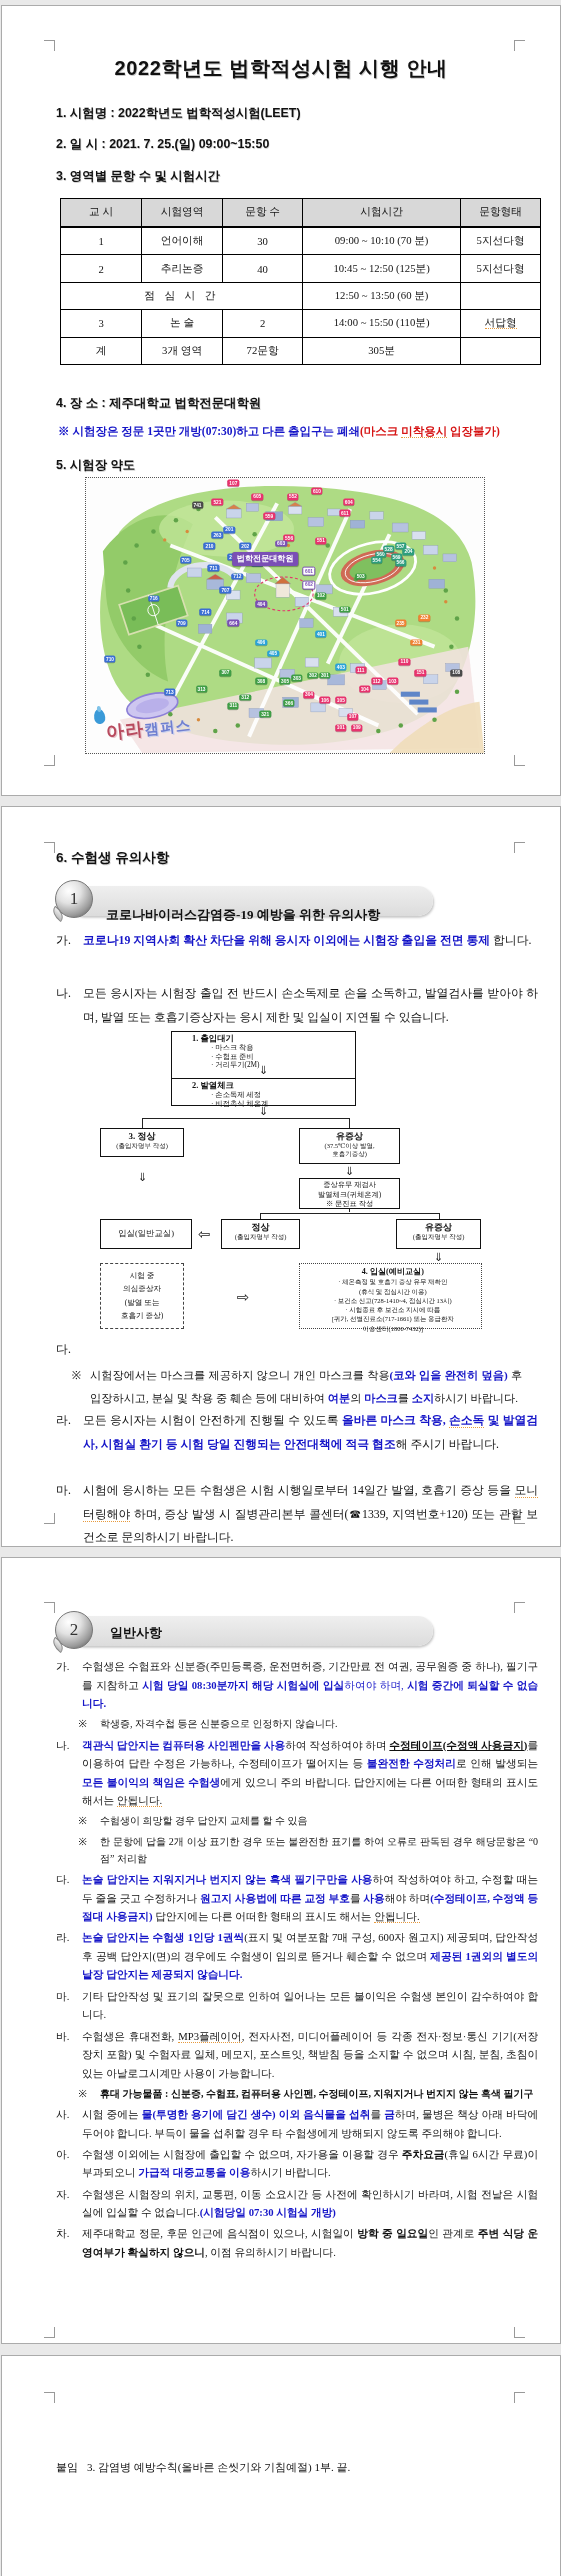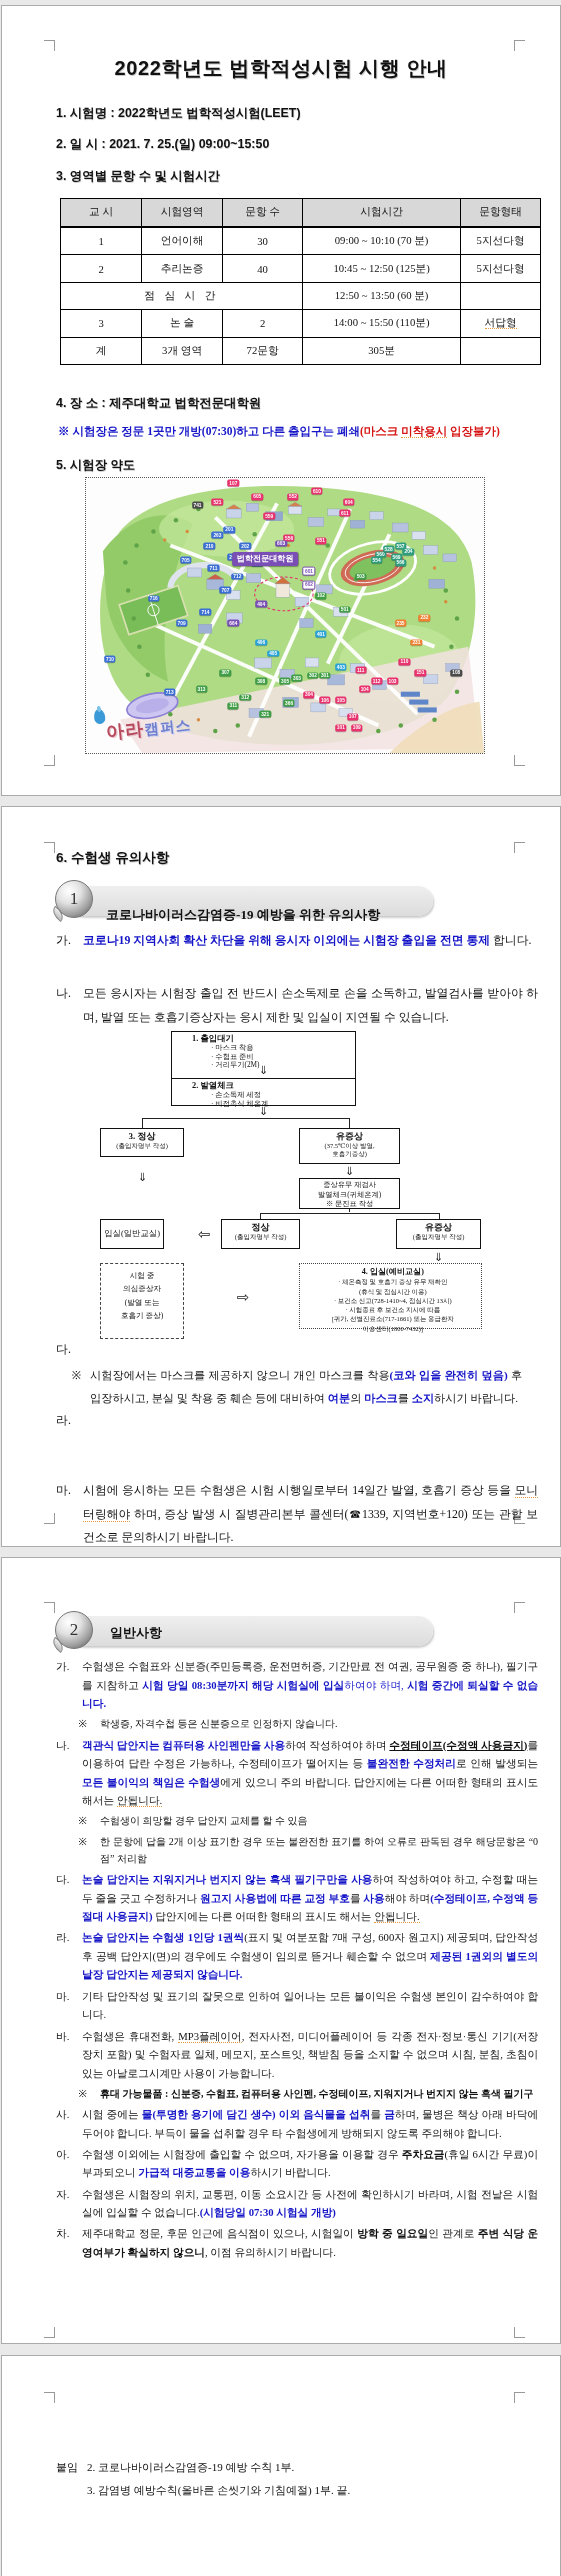--- a/index.html
+++ b/index.html
@@ -443,33 +443,33 @@
     <div class="fbox fbox-c" style="left:297px;top:371px;width:101px;height:31px;padding-top:1.1px;">
       <div class="fm">증상유무 재검사</div>
       <div class="fm">발열체크(귀체온계)</div>
       <div class="fm">※ 문진표 작성</div>
     </div>
     <div class="ln" style="left:347px;top:402px;width:1.1px;height:3.4px;"></div>
     <div class="ln" style="left:258px;top:406px;width:180px;height:1.1px;"></div>
     <div class="ln" style="left:258px;top:406px;width:1.1px;height:6.7px;"></div>
     <div class="ln" style="left:437px;top:406px;width:1.1px;height:6.7px;"></div>
 
-    <div class="fbox fbox-c" style="left:98px;top:412px;width:64px;height:30px;line-height:28px;font-size:8.4px;">입실(일반교실)</div>
+    <div class="fbox fbox-c" style="left:98px;top:412px;width:92px;height:30px;line-height:28px;font-size:8.4px;">입실(일반교실)</div>
     <div class="arrow" style="left:189px;top:418px;width:26px;font-size:14.6px;">⇦</div>
     <div class="fbox fbox-c" style="left:219px;top:412px;width:79px;height:30px;">
       <div class="ft2">정상</div>
       <div class="fs">(출입자명부 작성)</div>
     </div>
     <div class="fbox fbox-c" style="left:394px;top:412px;width:85px;height:30px;">
       <div class="ft2">유증상</div>
       <div class="fs">(출입자명부 작성)</div>
     </div>
     <div class="arrow" style="left:428px;top:444px;width:17px;font-size:11.2px;">⇓</div>
 
-    <div class="fbox fdash" id="suspect-box" style="left:98px;top:456px;width:84px;height:76px;">
+    <div class="fbox fdash" id="suspect-box" style="left:98px;top:456px;width:84px;height:66px;">
       <div>시험 중</div>
       <div>의심증상자</div>
       <div>(발열 또는</div>
       <div>호흡기 증상)</div>
     </div>
     <div class="arrow" style="left:228px;top:481px;width:26px;font-size:14.6px;">⇨</div>
     <div class="fbox fdot" id="enter4-box" style="left:297px;top:456px;width:183px;height:66px;">
       <div class="ft">4. 입실(예비교실)</div>
       <div class="fl">· 체온측정 및 호흡기 증상 유무 재확인</div>
       <div class="fl">  (휴식 및 점심시간 이용)</div>
@@ -481,20 +481,21 @@
 
     <div class="para2" style="top:531px;">
       <span class="lbl">다.</span>
     </div>
     <div class="note2" style="top:557px;">
       <span class="lbl">※</span>
       <span class="rich"><span class="sg-k">시험장에서는 마스크를 제공하지 않으니 개인 마스크를 착용</span><span class="sg-bb">(코와 입을 완전히 덮음)</span><span class="sg-k"> 후 입장하시고, 분실 및 착용 중 훼손 등에 대비하여 </span><span class="sg-bb">여분</span><span class="sg-k">의 </span><span class="sg-bb">마스크</span><span class="sg-k">를 </span><span class="sg-bb">소지</span><span class="sg-k">하시기 바랍니다.</span></span>
     </div>
     <div class="para2" style="top:602px;">
       <span class="lbl">라.</span>
+      <span class="rich"><span class="sg-k">모든 응시자는 시험이 안전하게 진행될 수 있도록 </span><span class="sg-bb">올바른 마스크 착용, </span><span class="sg-bb sg-sp">손소독</span><span class="sg-bb"> 및 발열검사, 시험실 환기 등 시험 당일 진행되는 안전대책에 적극 협조</span><span class="sg-k">해 주시기 바랍니다.</span></span>
     </div>
     <div class="para2" style="top:672px;">
       <span class="lbl">마.</span>
       <span class="rich"><span class="sg-k">시험에 응시하는 모든 수험생은 시험 시행일로부터 14일간 발열, 호흡기 증상 등을 </span><span class="sg-k sg-sp">모니터링해야</span><span class="sg-k"> 하며, 증상 발생 시 질병관리본부 콜센터(☎1339, 지역번호+120) 또는 관할 보건소로 문의하시기 바랍니다.</span></span>
     </div>
   </div>
 
   <div class="pg" id="pg3">
     <div class="cm tl" style="left:42px;top:44px;"></div>
     <div class="cm tr" style="left:512px;top:44px;"></div>
@@ -524,20 +525,19 @@
       </div>
   </div>
 
   <div class="pg" id="pg4">
     <div class="cm tl" style="left:42px;top:36px;"></div>
     <div class="cm tr" style="left:512px;top:36px;"></div>
 
     <div id="attach">
       <span class="al">붙임</span>
       <div class="lines">
-        <div>2. 코로나바이러스감염증-19 예방 수칙 1부.</div>
         <div>3. 감염병 예방수칙(올바른 손씻기와 기침예절) 1부.  끝.</div>
       </div>
     </div>
   </div>
 
 </div>
 
 
 </body></html>

